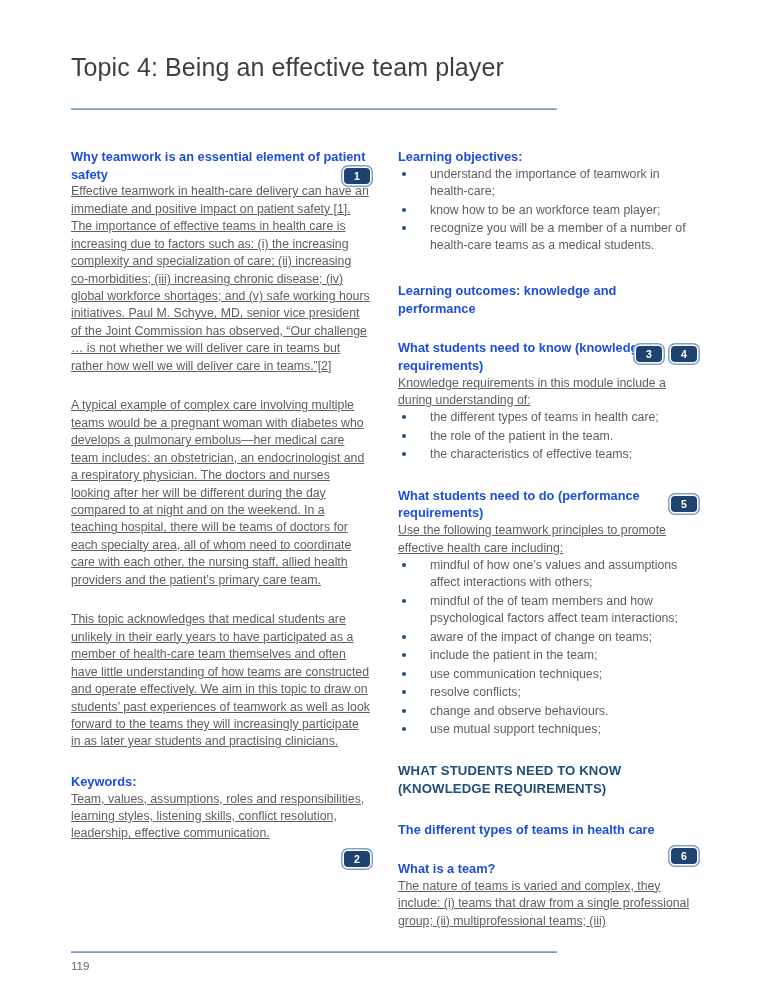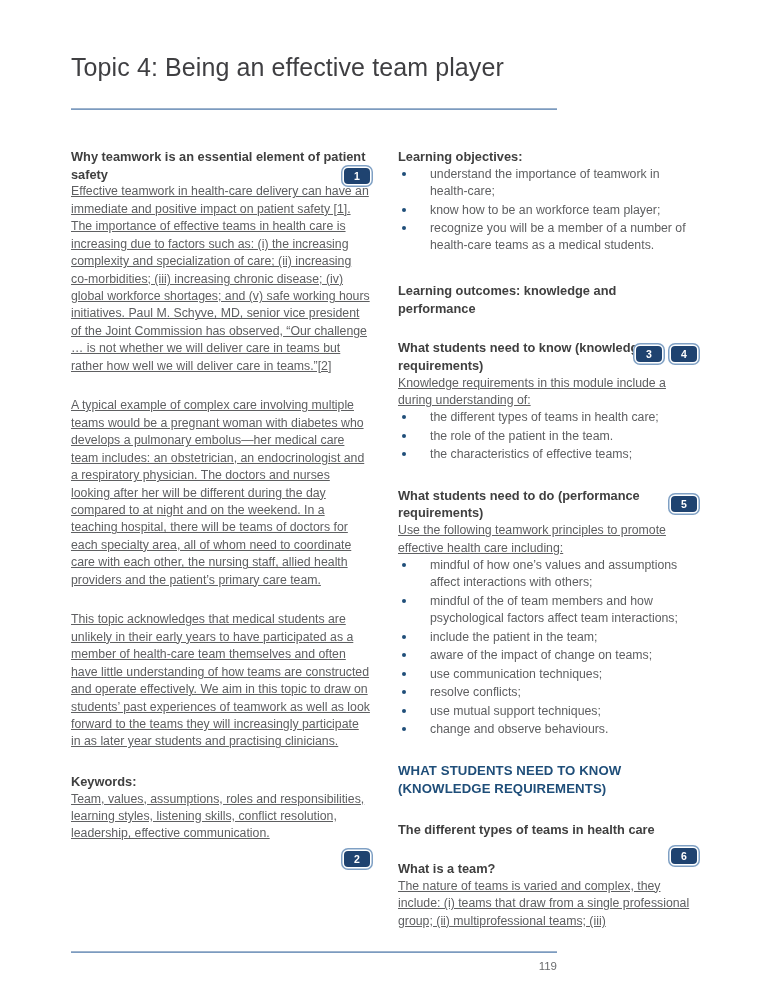--- a/index.html
+++ b/index.html
@@ -53,21 +53,21 @@
   .col {
     width: 299px;
     flex: 0 0 299px;
     position: relative;
   }
 
   
   .h-sub {
     font-size: 12.8px;
     font-weight: bold;
-    color: #404040;
+    color: #1d4ed8;
     line-height: 1.38;
     margin: 0;
   }
   .h-section-blue {
     font-size: 13.2px;
     font-weight: bold;
     color: #1f4e79;
     line-height: 1.4;
     letter-spacing: 0.1px;
     margin: 0;
@@ -140,21 +140,21 @@
     right: 71px;
     bottom: 22px;
   }
   .footer-rule {
     height: 2px;
     background: #7b9bc0;
     border-top: 1px solid #9fb4cd;
     box-sizing: border-box;
   }
   .page-number {
-    text-align: right;
+    text-align: left;
     font-size: 11.5px;
     color: #6a6b6d;
     margin-top: 7px;
   }
 </style>
 </head>
 <body>
 
 <div class="page">
 
@@ -215,26 +215,26 @@
 
       <div class="gap-lg"></div>
       <div class="badge-wrap badge-5">
         <span class="badge">5</span>
       </div>
       <h3 class="h-sub">What students need to do (performance requirements)</h3>
       <p class="body">Use the following teamwork principles to promote effective health care including:</p>
       <ul class="bullets">
         <li>mindful of how one’s values and assumptions affect interactions with others;</li>
         <li>mindful of the of team members and how psychological factors affect team interactions;</li>
+        <li>aware of the impact of change on teams;</li>
         <li>include the patient in the team;</li>
-        <li>aware of the impact of change on teams;</li>
         <li>use communication techniques;</li>
         <li>resolve conflicts;</li>
+        <li>change and observe behaviours.</li>
         <li>use mutual support techniques;</li>
-        <li>change and observe behaviours.</li>
       </ul>
 
       <div class="gap-lg"></div>
       <h2 class="h-section-blue">WHAT STUDENTS NEED TO KNOW (KNOWLEDGE REQUIREMENTS)</h2>
 
       <div class="gap-lg"></div>
       <h3 class="h-sub">The different types of teams in health care</h3>
 
       <div class="gap-lg"></div>
       <div class="badge-wrap badge-6">

